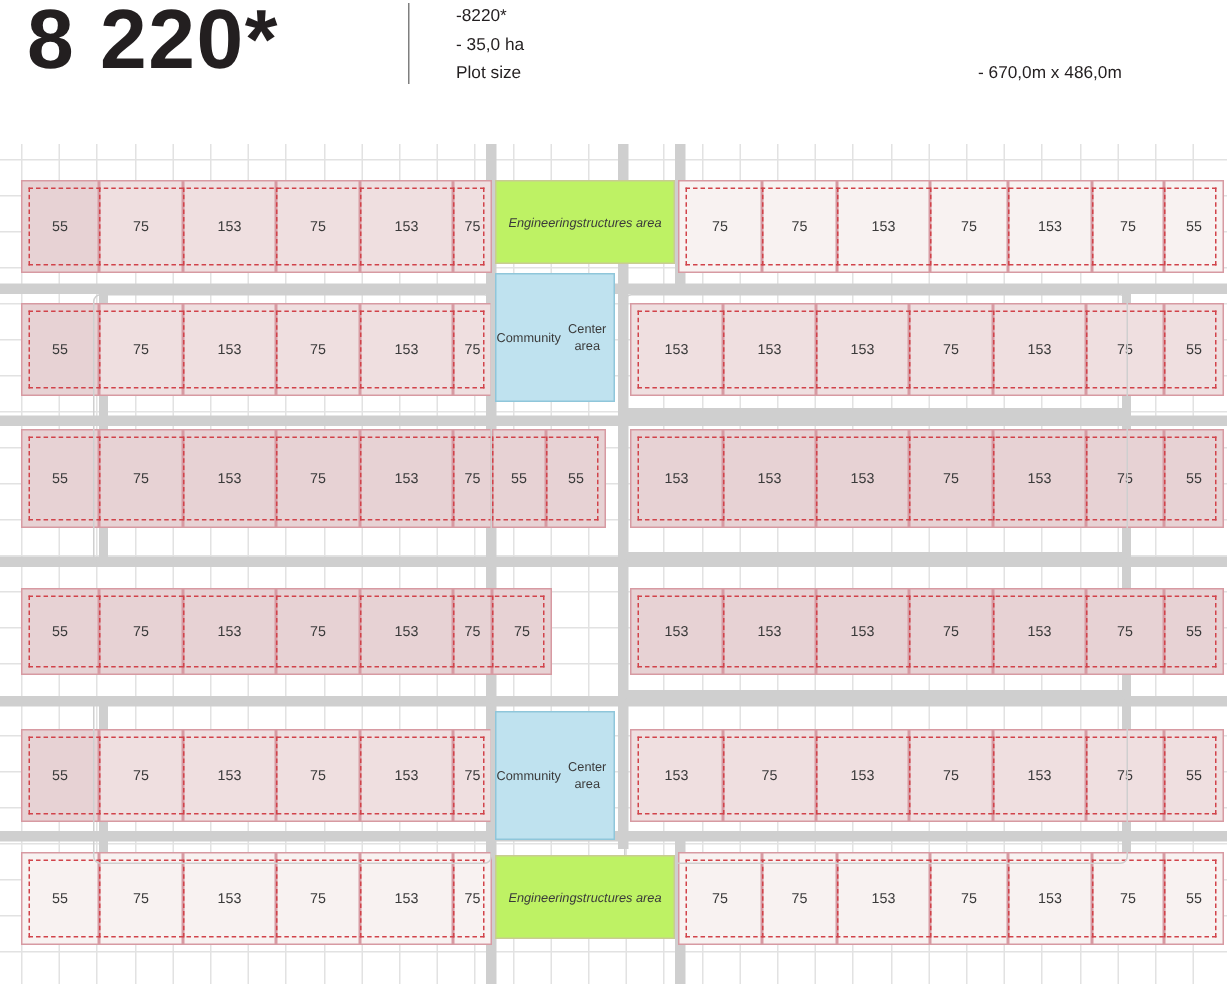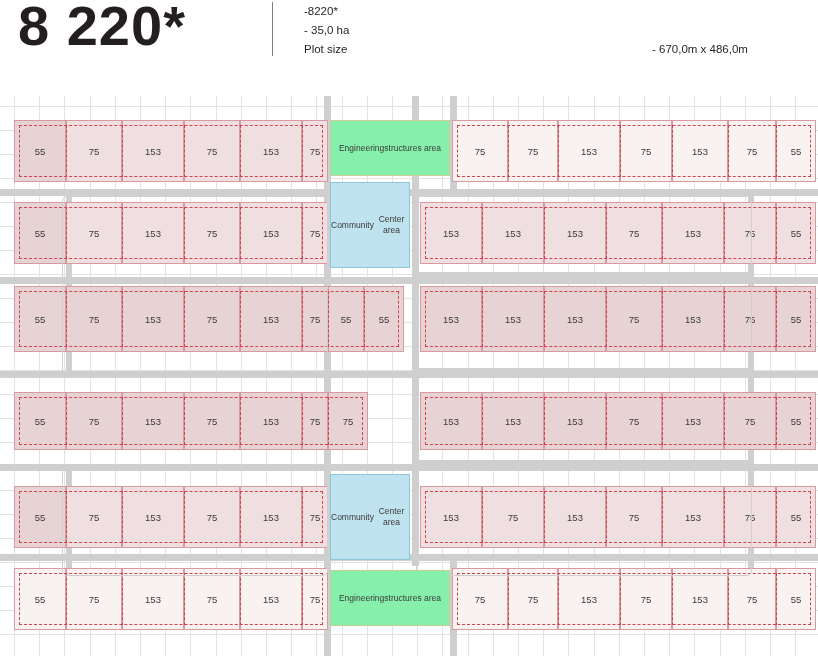--- a/index.html
+++ b/index.html
@@ -133,22 +133,23 @@
     box-sizing: border-box;
     display: flex;
     align-items: center;
     justify-content: center;
     text-align: center;
     font-size: 8.5px;
     line-height: 11px;
     color: #3a3a3a;
   }
   .zone-eng {
-    background: #86efac;
+    background: #bef264;
     border: 1px solid #c9cc93;
+    font-style: italic;
   }
   .zone-com {
     background: #bfe2ef;
     border: 1px solid #8fc6da;
   }
 </style>
 </head>
 <body>
 
 <div class="header">

